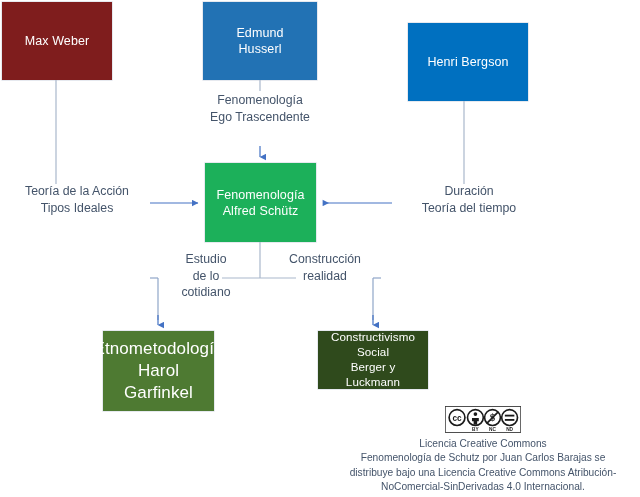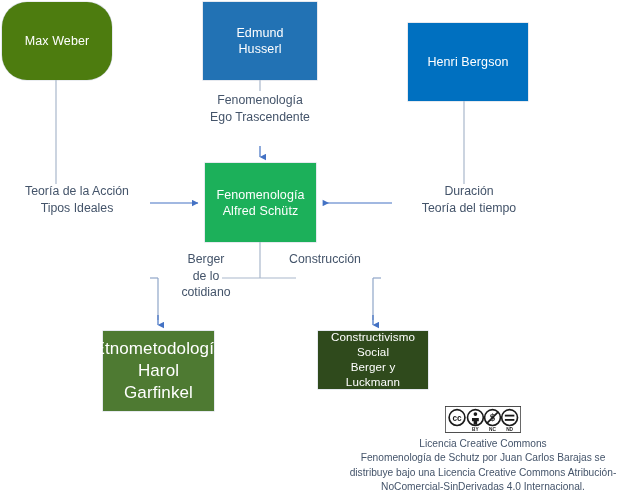--- a/index.html
+++ b/index.html
@@ -32,23 +32,22 @@
     line-height: 1.28;
     letter-spacing: 0.1px;
     border: 1px solid rgba(255,255,255,0.0);
     box-shadow: 0 0 0 0.6px rgba(180,190,205,0.55);
   }
   .node .line { display: block; white-space: nowrap; }
 
   
   #node-weber {
     left: 2px; top: 2px; width: 110px; height: 78px;
-    background: #4d7c0f;
-    font-size: 12.5px;
-    border-radius: 25px;
+    background: #7f1d1d;
+    font-size: 12.5px;
   }
   #node-husserl {
     left: 203px; top: 2px; width: 114px; height: 78px;
     background: #2272B4;
     font-size: 12.5px;
   }
   #node-bergson {
     left: 408px; top: 2px; width: 120px; height: 78px;
     background: #0070C0;
     font-size: 12.5px;
@@ -193,27 +192,28 @@
   <div>Teoría de la Acción</div>
   <div>Tipos Ideales</div>
 </div>
 
 <div class="edge-label" id="label-bergson-schutz">
   <div>Duración</div>
   <div>Teoría del tiempo</div>
 </div>
 
 <div class="edge-label" id="label-estudio">
-  <div>Berger</div>
+  <div>Estudio</div>
   <div>de lo</div>
   <div>cotidiano</div>
 </div>
 
 <div class="edge-label" id="label-construccion">
   <div>Construcción</div>
+  <div>realidad</div>
 </div>
 
 <div id="cc-block">
   <svg id="cc-badge" viewBox="0 0 120 42" xmlns="http://www.w3.org/2000/svg">
     <rect x="0" y="0" width="120" height="42" fill="#ffffff"></rect>
     <rect x="0.5" y="0.5" width="119" height="41" fill="none" stroke="#3a3a3a" stroke-width="1.4"></rect>
 
     <circle cx="19" cy="18" r="12.5" fill="#ffffff" stroke="#1a1a1a" stroke-width="2.6"></circle>
     <text x="19" y="23" font-family="'Liberation Sans', sans-serif" font-size="13" font-weight="bold" text-anchor="middle" fill="#1a1a1a">cc</text>
 

